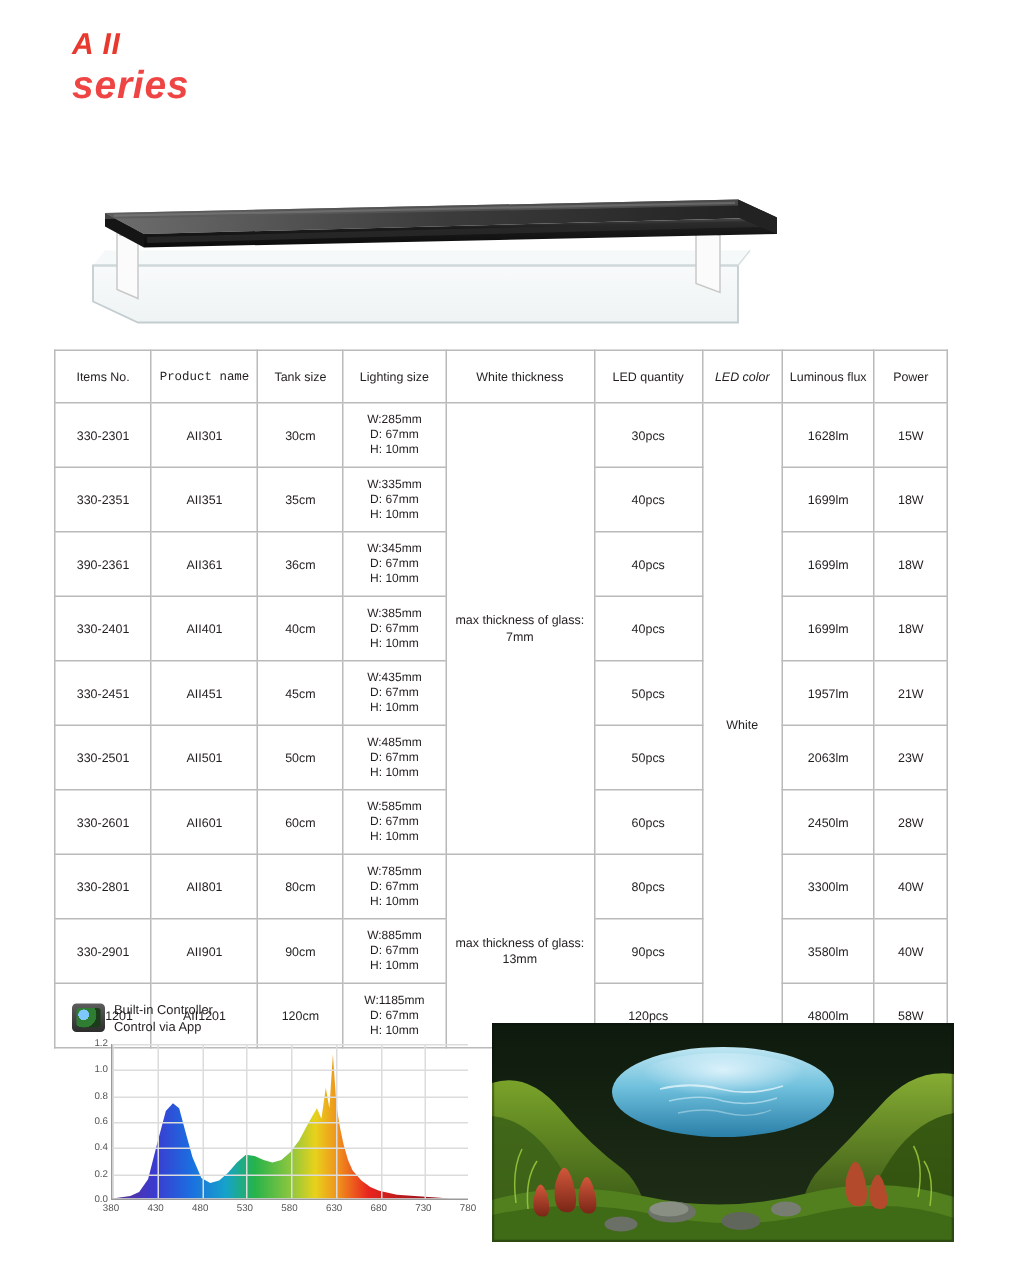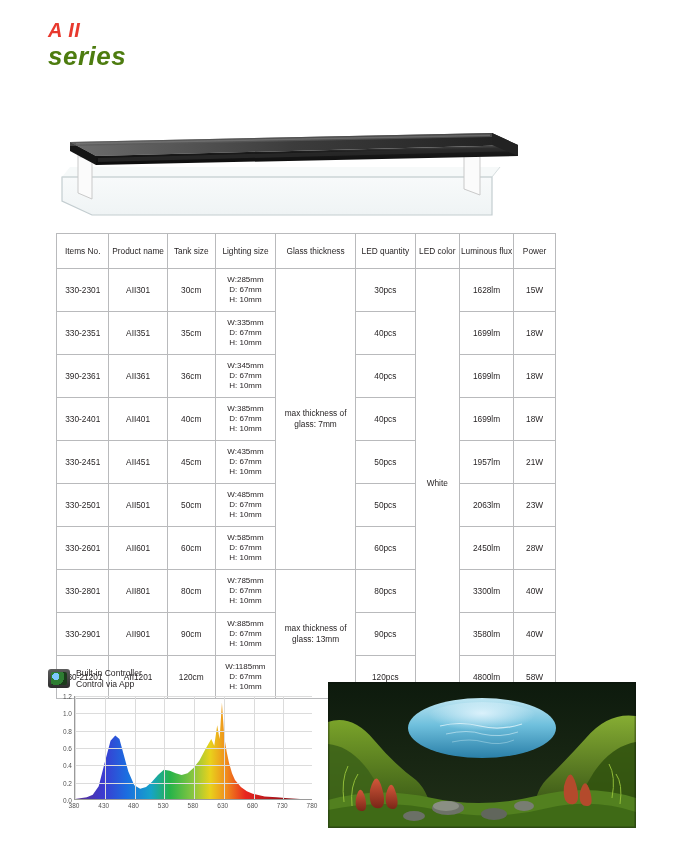--- a/index.html
+++ b/index.html
@@ -25,39 +25,39 @@
     font-weight: bold;
     line-height: 1.08;
   }
   .title-main {
     font-size: 20px;
     color: #e8392e;
     letter-spacing: 0.5px;
   }
   .title-sub {
     font-size: 26px;
-    color: #4d7c0f;
+    color: #ef4444;
     letter-spacing: 0.5px;
   }
 
   
   .product-image {
     position: absolute;
     left: 40px;
     top: 115px;
     width: 480px;
     height: 110px;
   }
 
   
   .spec-table {
     position: absolute;
-    left: 56px;
+    left: 36px;
     top: 233px;
-    width: 500px;
+    width: 596px;
     border-collapse: collapse;
     font-size: 8.3px;
     color: #231f20;
   }
   .spec-table th,
   .spec-table td {
     border: 1px solid #b9babc;
     text-align: center;
     vertical-align: middle;
     padding: 2px 1px;
@@ -65,26 +65,26 @@
   .spec-table thead th {
     height: 30px;
     font-weight: normal;
     color: #231f20;
     font-size: 8.3px;
   }
   .spec-table tbody td {
     height: 38px;
   }
   .col-items      { width: 64px; }
-  .col-product    { width: 70px; }
+  .col-product    { width: 70px; font-family: Liberation Mono, monospace; }
   .col-tank       { width: 56px; }
   .col-lighting   { width: 67px; }
   .col-glass      { width: 100px; }
   .col-ledqty     { width: 72px; }
-  .col-ledcolor   { width: 52px; }
+  .col-ledcolor   { width: 52px; font-style: italic; }
   .col-lumen      { width: 60px; }
   .col-power      { width: 47px; }
 
   .lighting-cell {
     text-align: left;
     padding-left: 9px;
     line-height: 1.22;
     font-size: 8px;
   }
   .lighting-cell span { display: block; }
@@ -251,21 +251,21 @@
   </svg>
 </div>
 
 <table class="spec-table">
   <thead>
     <tr>
       <th class="col-items">Items No.</th>
       <th class="col-product">Product name</th>
       <th class="col-tank">Tank size</th>
       <th class="col-lighting">Lighting size</th>
-      <th class="col-glass">Glass thickness</th>
+      <th class="col-glass">White thickness</th>
       <th class="col-ledqty">LED quantity</th>
       <th class="col-ledcolor">LED color</th>
       <th class="col-lumen">Luminous flux</th>
       <th class="col-power">Power</th>
     </tr>
   </thead>
   <tbody>
 
     <tr>
       <td>330-2301</td>

